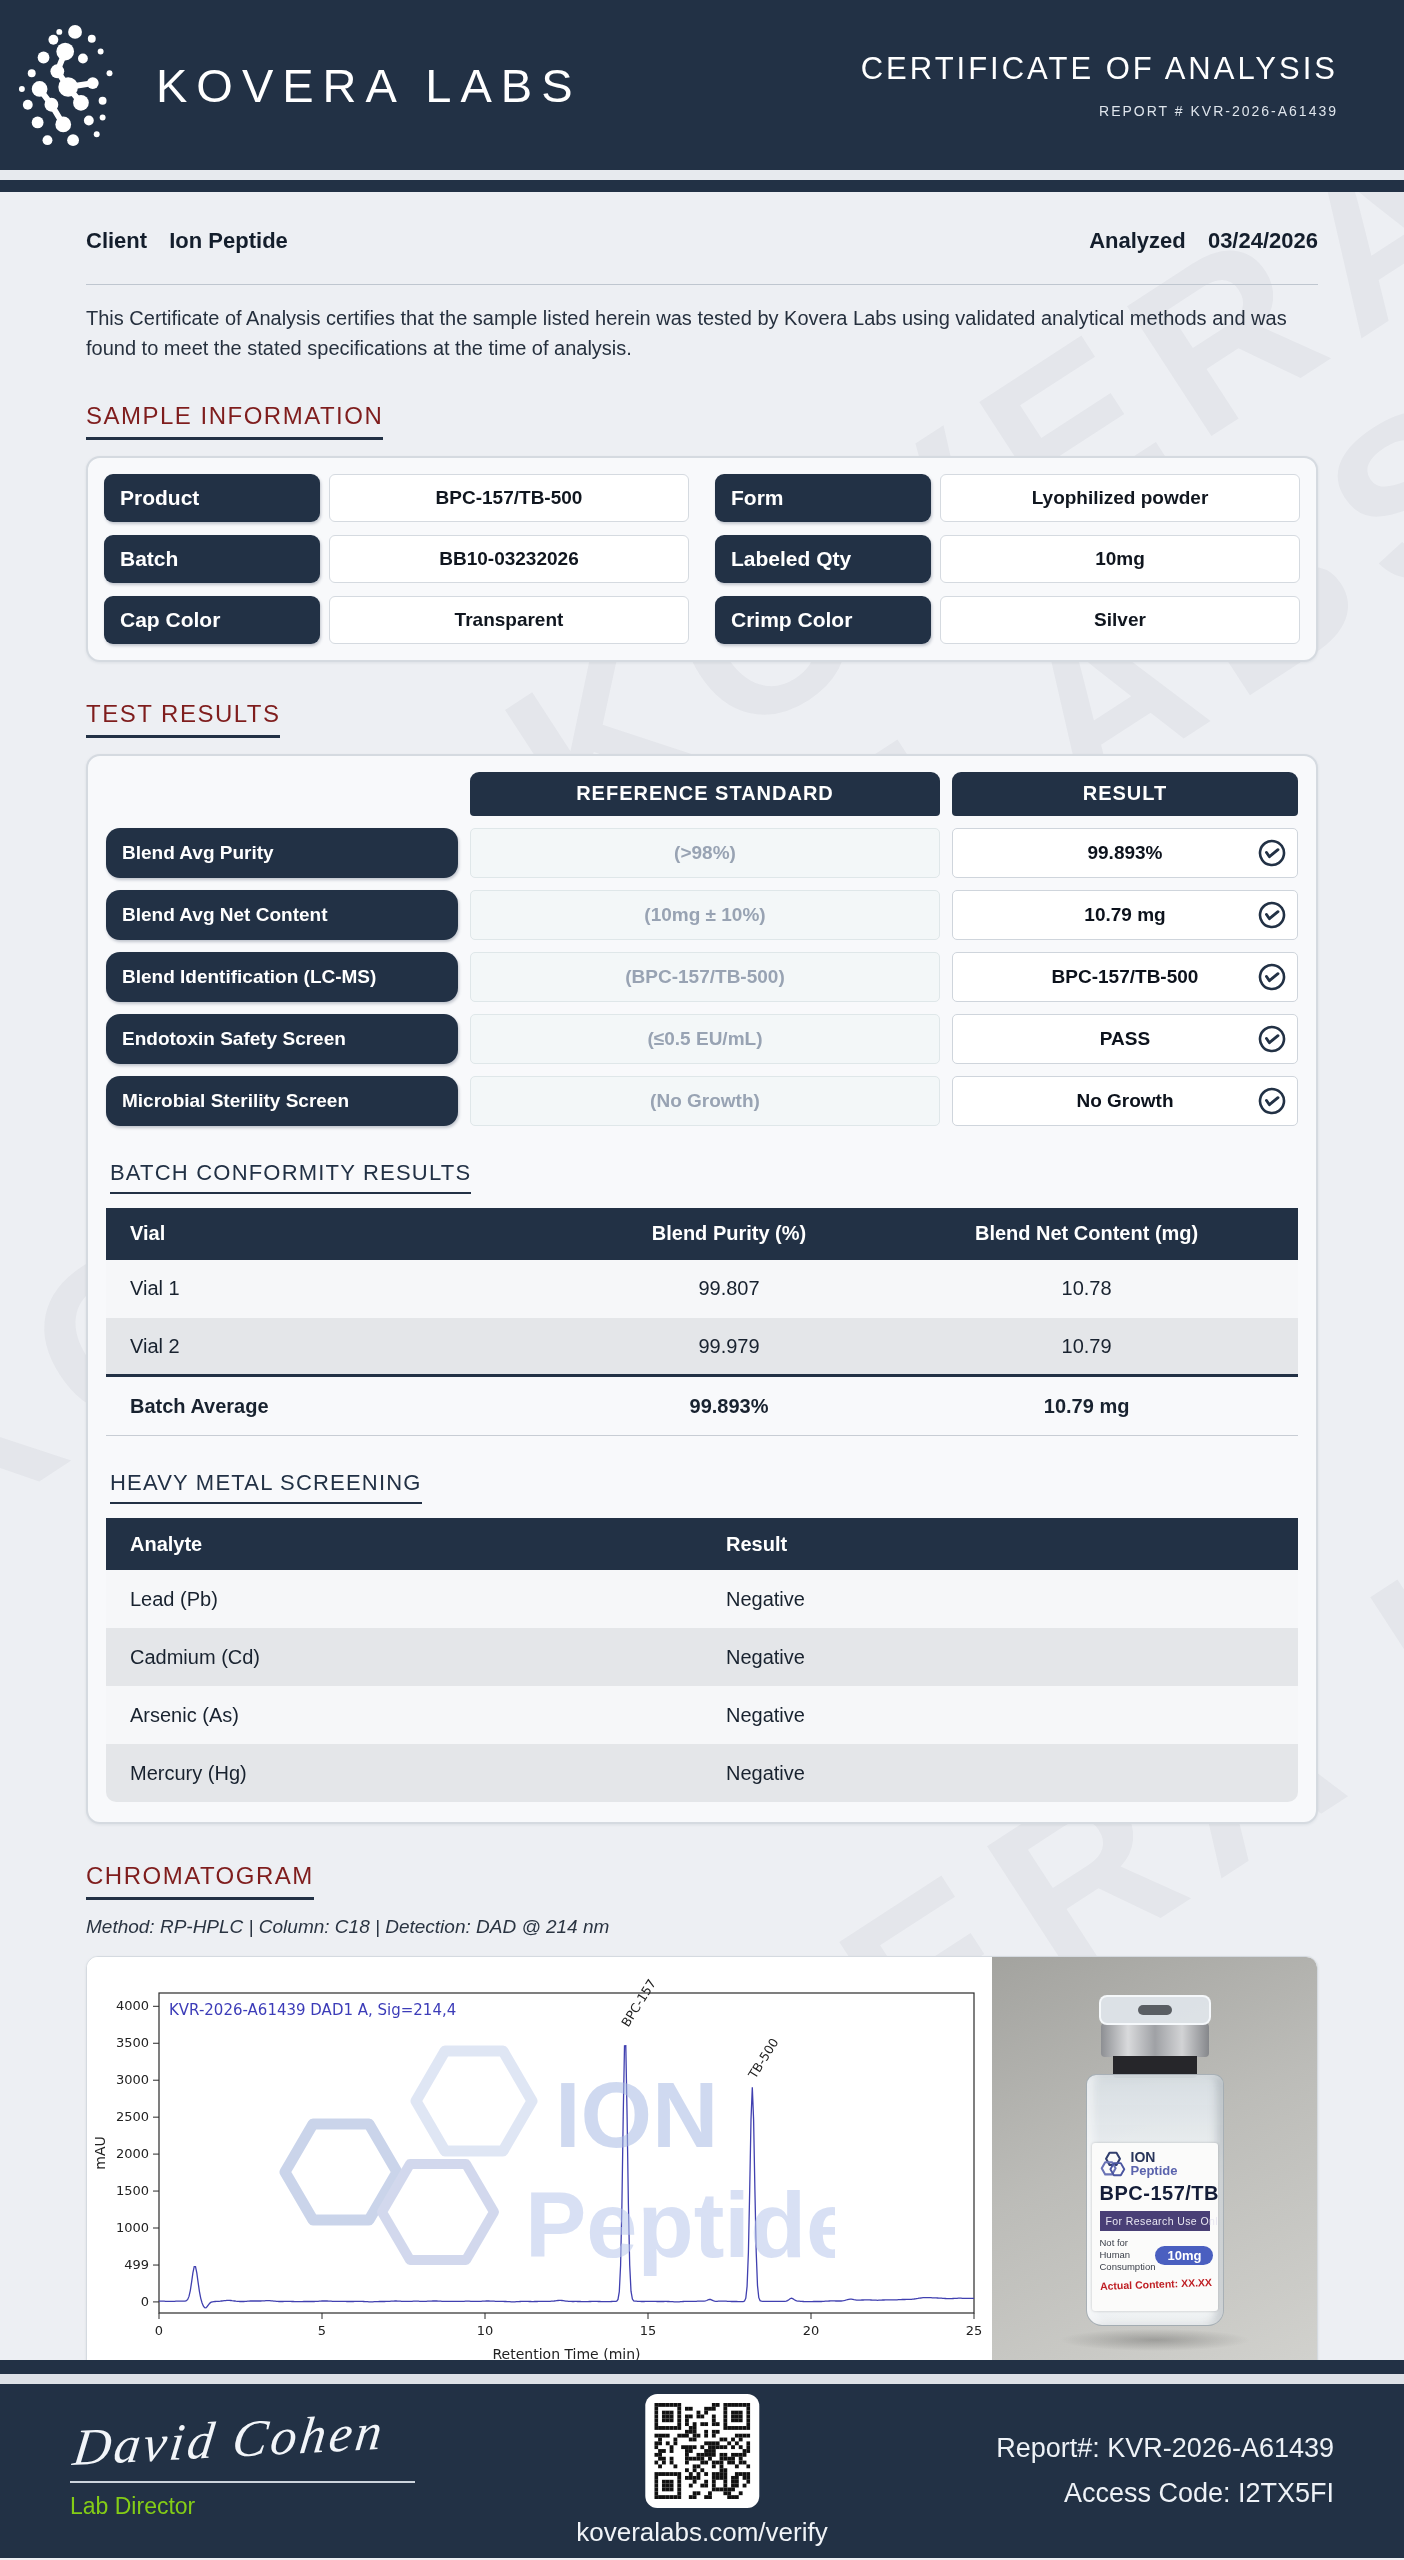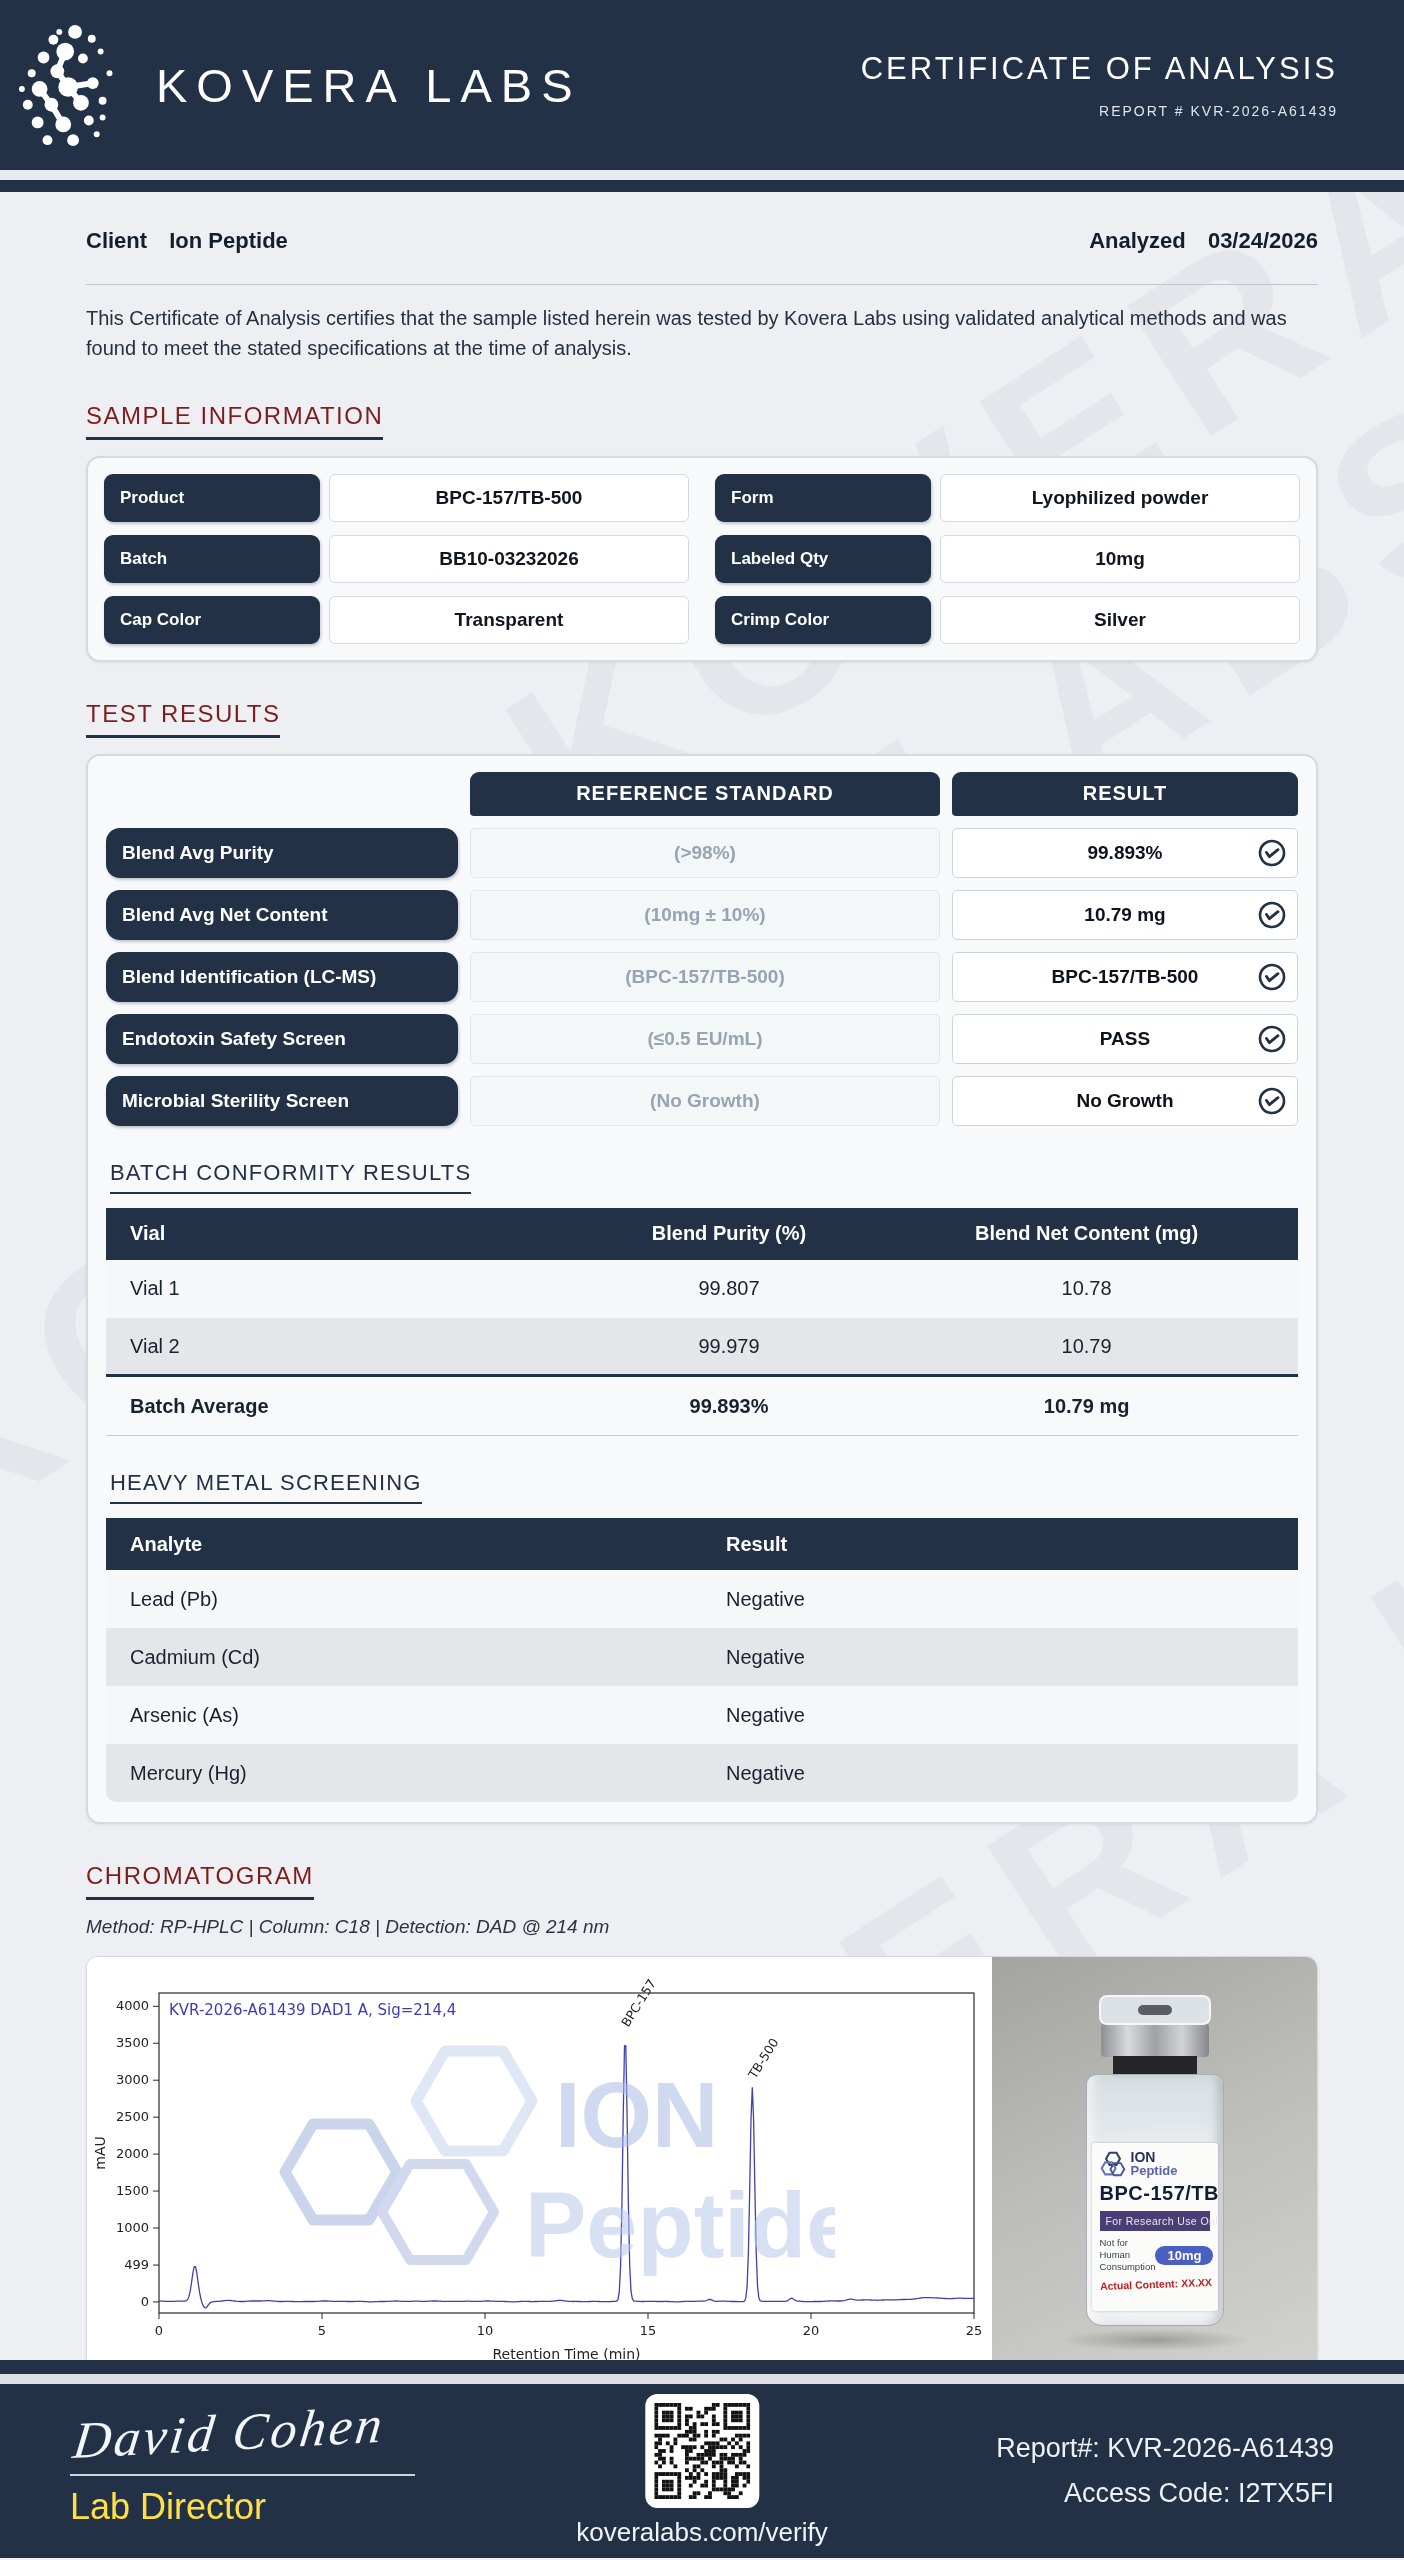--- a/index.html
+++ b/index.html
@@ -33,21 +33,21 @@
   .inner-title { display:inline-block; margin-top:34px; margin-left:4px; font-size:22px; letter-spacing:1.2px;
                  color:#223145; padding-bottom:6px; border-bottom:2px solid #223145; font-weight:400; }
 
   .card { margin-top:16px; background:#f8f9fb; border:2px solid #d5dae0; border-radius:14px;
           box-shadow:0 1px 3px rgba(30,45,70,.08); }
 
   
   .sample-grid { padding:16px; display:grid; grid-template-columns:1fr 1fr; gap:13px 26px; }
   .field { display:flex; align-items:stretch; }
   .f-label { width:216px; flex:none; background:#223145; color:#fff; border-radius:9px; font-weight:700;
-             font-size:17px; display:flex; align-items:center; padding:0 16px; height:48px;
+             font-size:21px; display:flex; align-items:center; padding:0 16px; height:48px;
              box-shadow:1px 2px 3px rgba(30,45,70,.25); }
   .f-value { flex:1; margin-left:9px; background:#fff; border:1px solid #d5dae0; border-radius:6px;
              display:flex; align-items:center; justify-content:center; font-weight:700; font-size:19px;
              color:#10161f; height:48px; }
 
   
   .big-card { padding:16px 18px 20px; }
   .tr-grid { display:grid; grid-template-columns:352px 470px 1fr; gap:12px; align-items:stretch; }
   .tr-hspacer { }
   .tr-hpill { background:#223145; color:#fff; border-radius:9px 9px 4px 4px; font-weight:700; font-size:20px;
@@ -113,21 +113,21 @@
                  background:radial-gradient(closest-side, rgba(40,40,40,.28), rgba(40,40,40,0)); }
 
   
   .foot-bar-dark { height:14px; background:#223145; }
   .foot-bar-light { height:10px; background:#dde1e7; }
   .footer { height:174px; background:#223145; display:flex; align-items:center; padding:0 70px; color:#fff; position:relative; }
   .sig-block { width:430px; margin-top:-4px; }
   .sig { font-family:"Liberation Serif", serif; font-style:italic; font-size:52px; color:#f2f5f9;
          transform:skewX(-10deg) rotate(-3deg); transform-origin:left bottom; letter-spacing:3px; }
   .sig-line { height:2px; background:#cdd5de; margin-top:4px; width:345px; }
-  .sig-role { font-size:36px; color:#fde047; margin-top:10px; }
+  .sig-role { font-size:23px; color:#84cc16; margin-top:10px; }
   .qr-block { position:absolute; left:50%; transform:translateX(-50%); top:10px; text-align:center; }
   .qr-box { background:#fff; border-radius:12px; padding:9px; width:114px; height:114px; margin:0 auto; }
   .verify { margin-top:9px; font-size:26px; color:#f0f3f7; }
   .foot-right { margin-left:auto; text-align:right; font-size:27px; line-height:1.65; color:#eef2f7; }
 </style>
 </head>
 <body>
 
 <div class="page">
 

